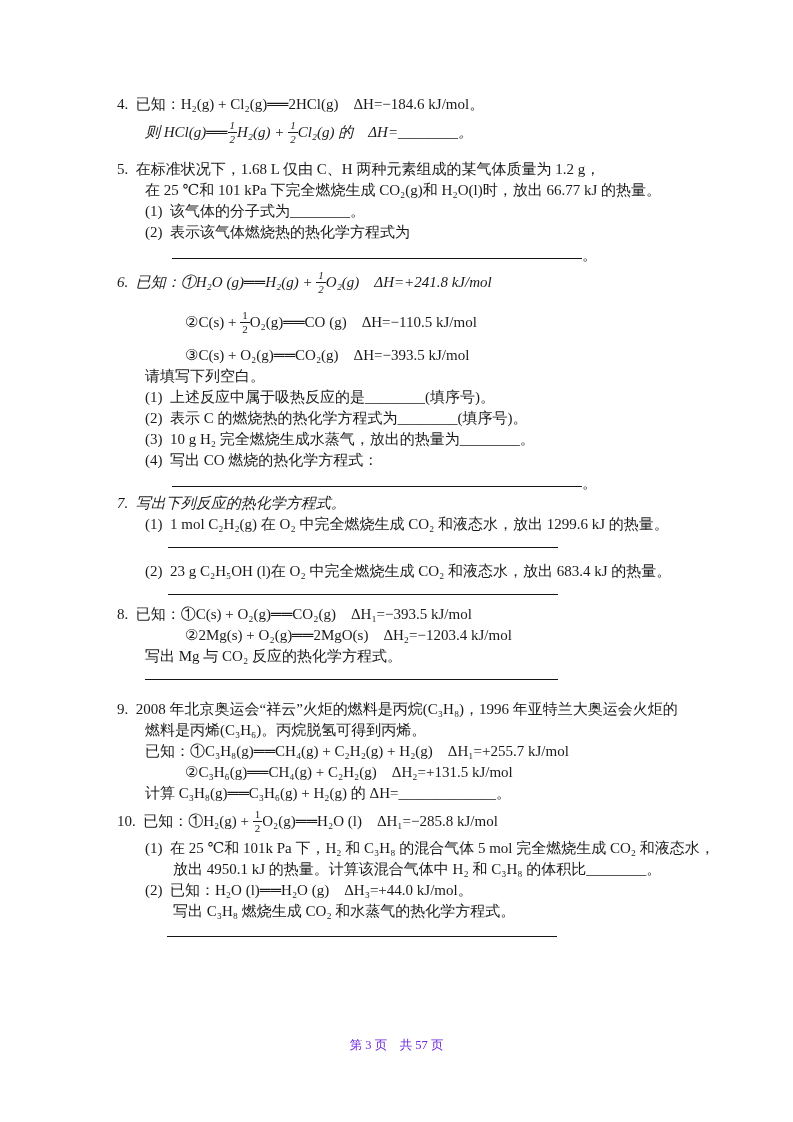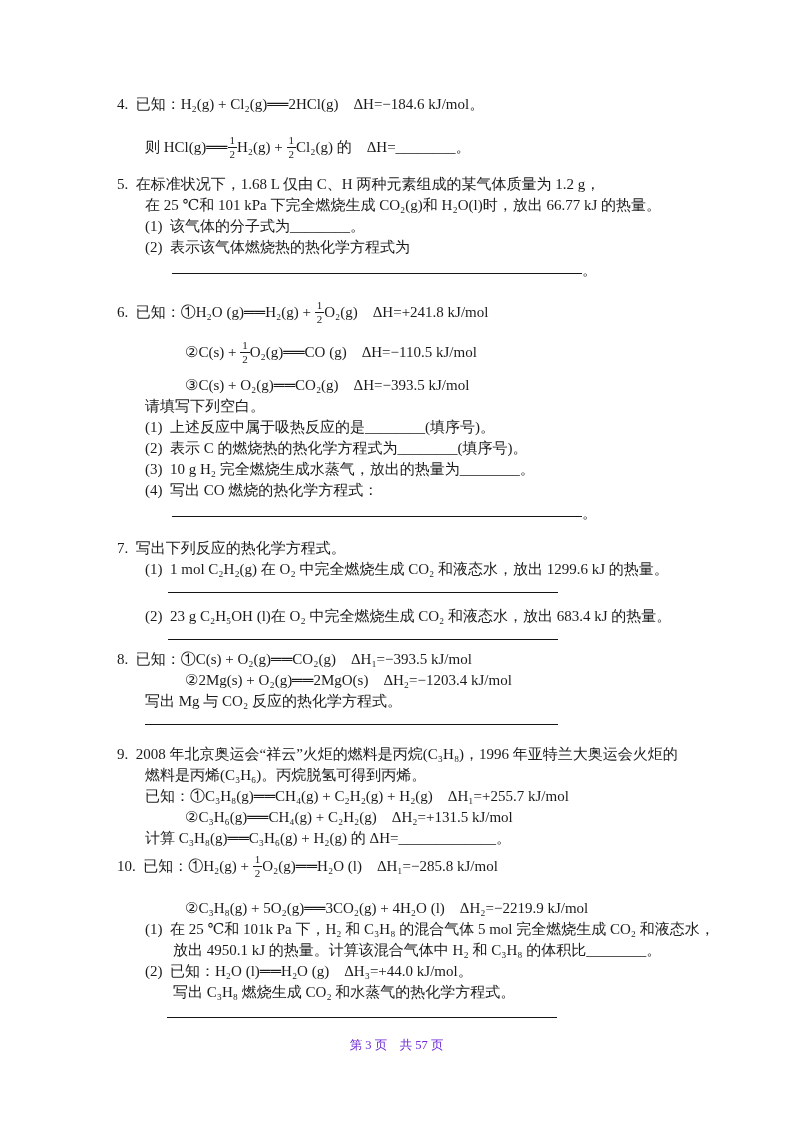--- a/index.html
+++ b/index.html
@@ -13,21 +13,21 @@
     font-size:15px;
     color:#1a1a1a;
     overflow:hidden;
   }
   .line{white-space:pre;height:21px;line-height:21px;}
   .line.tall{height:34px;line-height:34px;}
   .i1{padding-left:28px;}
   .i1b{padding-left:56px;}
   .i2{padding-left:68px;}
   .mt2{margin-top:2px;}
-  .mt4{margin-top:15px;}
+  .mt4{margin-top:0;font-style:italic;}
   .mt6{margin-top:6px;}
   .mt8{margin-top:16px;}
   .mt10{margin-top:10px;}
   .frac{
     display:inline-block;
     vertical-align:-0.52em;
     text-align:center;
     font-size:11px;
     line-height:1;
   }
@@ -78,21 +78,20 @@
       <div class="line i0 mt6"><span>8.  已知：①C(s) + O₂(g)══CO₂(g)    ΔH₁=−393.5 kJ/mol</span></div>
       <div class="line i2"><span>②2Mg(s) + O₂(g)══2MgO(s)    ΔH₂=−1203.4 kJ/mol</span></div>
       <div class="line i1"><span>写出 Mg 与 CO₂ 反应的热化学方程式。</span></div>
       <div class="rule-line h12"><span class="rule" style="margin-left: 28px; width: 413px;"></span></div>
       <div class="line i0 mt8"><span>9.  2008 年北京奥运会“祥云”火炬的燃料是丙烷(C₃H₈)，1996 年亚特兰大奥运会火炬的</span></div>
       <div class="line i1"><span>燃料是丙烯(C₃H₆)。丙烷脱氢可得到丙烯。</span></div>
       <div class="line i1"><span>已知：①C₃H₈(g)══CH₄(g) + C₂H₂(g) + H₂(g)    ΔH₁=+255.7 kJ/mol</span></div>
       <div class="line i2"><span>②C₃H₆(g)══CH₄(g) + C₂H₂(g)    ΔH₂=+131.5 kJ/mol</span></div>
       <div class="line i1"><span>计算 C₃H₈(g)══C₃H₆(g) + H₂(g) 的 ΔH=_____________。</span></div>
       <div class="line i0 tall"><span>10.  已知：①H₂(g) + </span><span class="frac"><span class="num">1</span><span class="den">2</span></span><span>O₂(g)══H₂O (l)    ΔH₁=−285.8 kJ/mol</span></div>
-      <div class="line i2 mt4"><span>②C₃H₈(g) + 5O₂(g)══3CO₂(g) + 4H₂O (l)    ΔH₂=−2219.9 kJ/mol</span></div>
       <div class="line i1"><span>(1)  在 25 ℃和 101k Pa 下，H₂ 和 C₃H₈ 的混合气体 5 mol 完全燃烧生成 CO₂ 和液态水，</span></div>
       <div class="line i1b"><span>放出 4950.1 kJ 的热量。计算该混合气体中 H₂ 和 C₃H₈ 的体积比________。</span></div>
       <div class="line i1"><span>(2)  已知：H₂O (l)══H₂O (g)    ΔH₃=+44.0 kJ/mol。</span></div>
       <div class="line i1b"><span>写出 C₃H₈ 燃烧生成 CO₂ 和水蒸气的热化学方程式。</span></div>
       <div class="rule-line h12 mt2"><span class="rule" style="margin-left: 50px; width: 390px;"></span></div>
     </div>
   <div class="footer">第 3 页    共 57 页</div>
 </div>
 
 </body></html>

